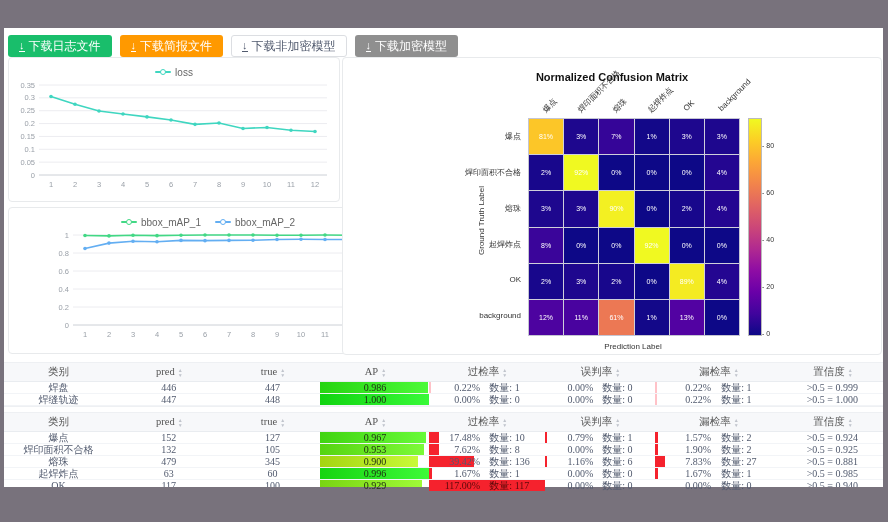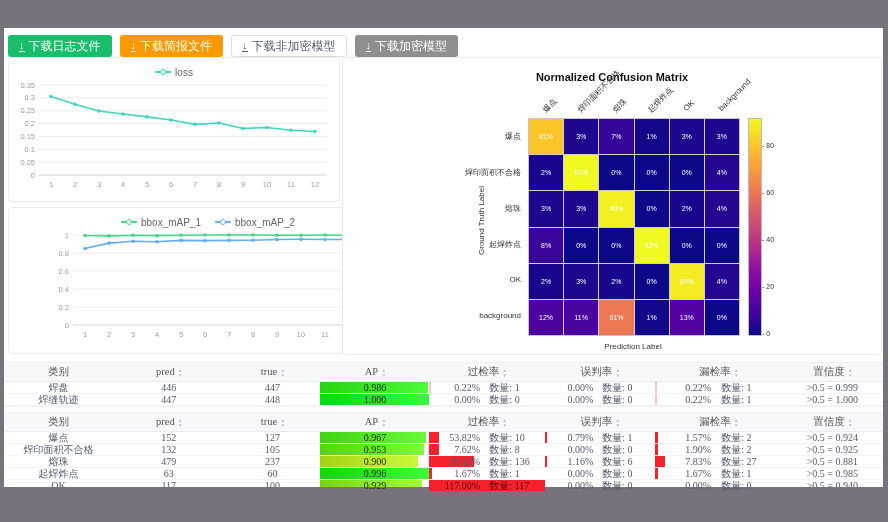--- a/index.html
+++ b/index.html
@@ -419,21 +419,21 @@
           <div class="tc c7"><span>置信度</span><span class="sorter"><i>▲</i><i>▼</i></span></div>
         </div>
         <div class="trow">
           <div class="tc c0">爆点</div>
           <div class="tc c1">152</div>
           <div class="tc c2">127</div>
           <div class="tc c3"><div class="apbar" style="width: 96.7%; background: linear-gradient(90deg, rgb(65, 212, 17), rgb(104, 250, 56));"></div><span class="aptext">0.967</span></div>
           <div class="tc c4">
             <div class="pbar" style="width: 8%; background: rgb(245, 34, 45); min-width: 2px;"></div>
             <div class="pcell-in">
-              <span class="pct">53.82%</span>
+              <span class="pct">17.48%</span>
               <span class="num">数量: 10</span>
             </div>
           </div>
           <div class="tc c5">
             <div class="pbar" style="width: 1%; background: rgb(245, 34, 45); min-width: 2px;"></div>
             <div class="pcell-in">
               <span class="pct">0.79%</span>
               <span class="num">数量: 1</span>
             </div>
           </div>
@@ -470,21 +470,21 @@
             <div class="pcell-in">
               <span class="pct">1.90%</span>
               <span class="num">数量: 2</span>
             </div>
           </div>
           <div class="tc c7">&gt;0.5 = 0.925</div>
         </div>
         <div class="trow">
           <div class="tc c0">熔珠</div>
           <div class="tc c1">479</div>
-          <div class="tc c2">237</div>
+          <div class="tc c2">345</div>
           <div class="tc c3"><div class="apbar" style="width: 90%; background: linear-gradient(90deg, rgb(164, 212, 17), rgb(201, 250, 56));"></div><span class="aptext">0.900</span></div>
           <div class="tc c4">
             <div class="pbar" style="width: 39%; background: rgb(245, 34, 45); min-width: 2px;"></div>
             <div class="pcell-in">
               <span class="pct">39.42%</span>
               <span class="num">数量: 136</span>
             </div>
           </div>
           <div class="tc c5">
             <div class="pbar" style="width: 1.5%; background: rgb(245, 34, 45); min-width: 2px;"></div>

